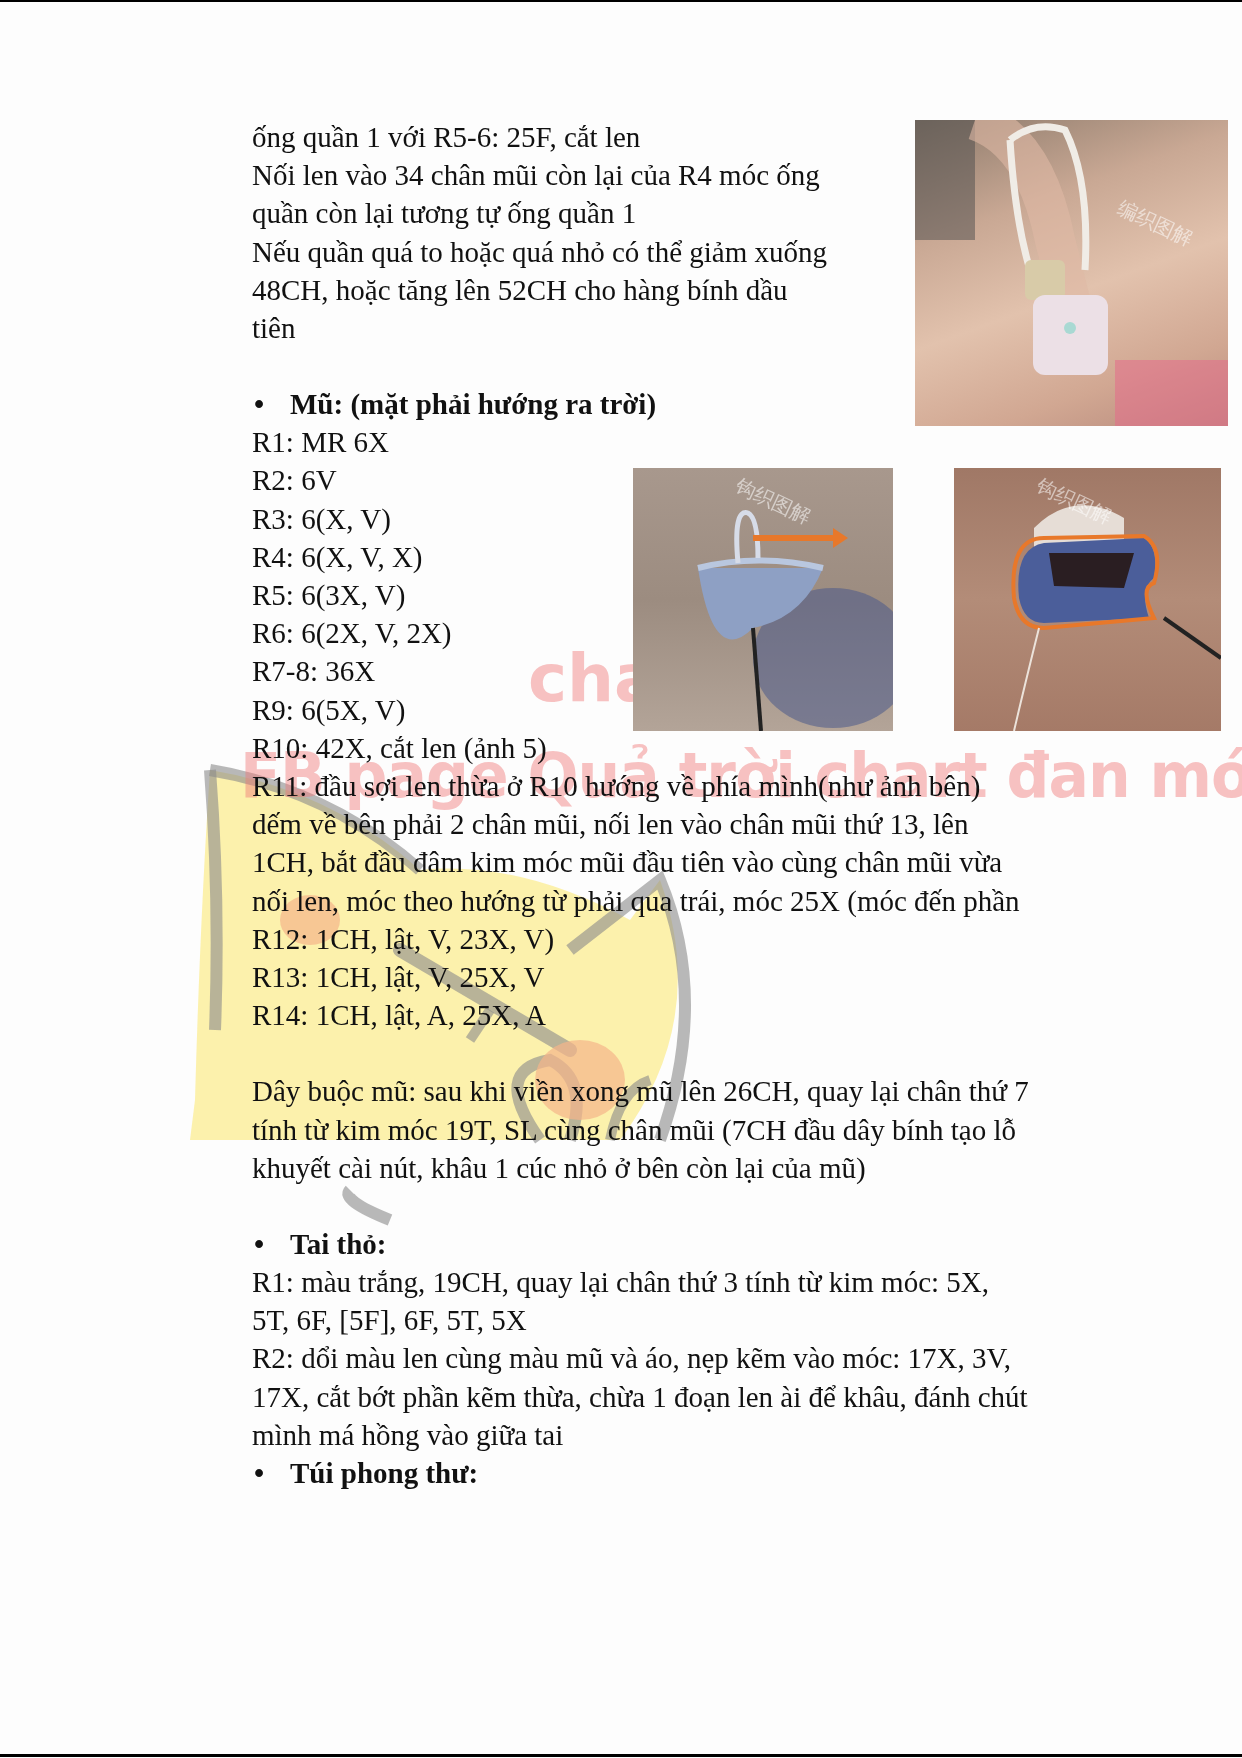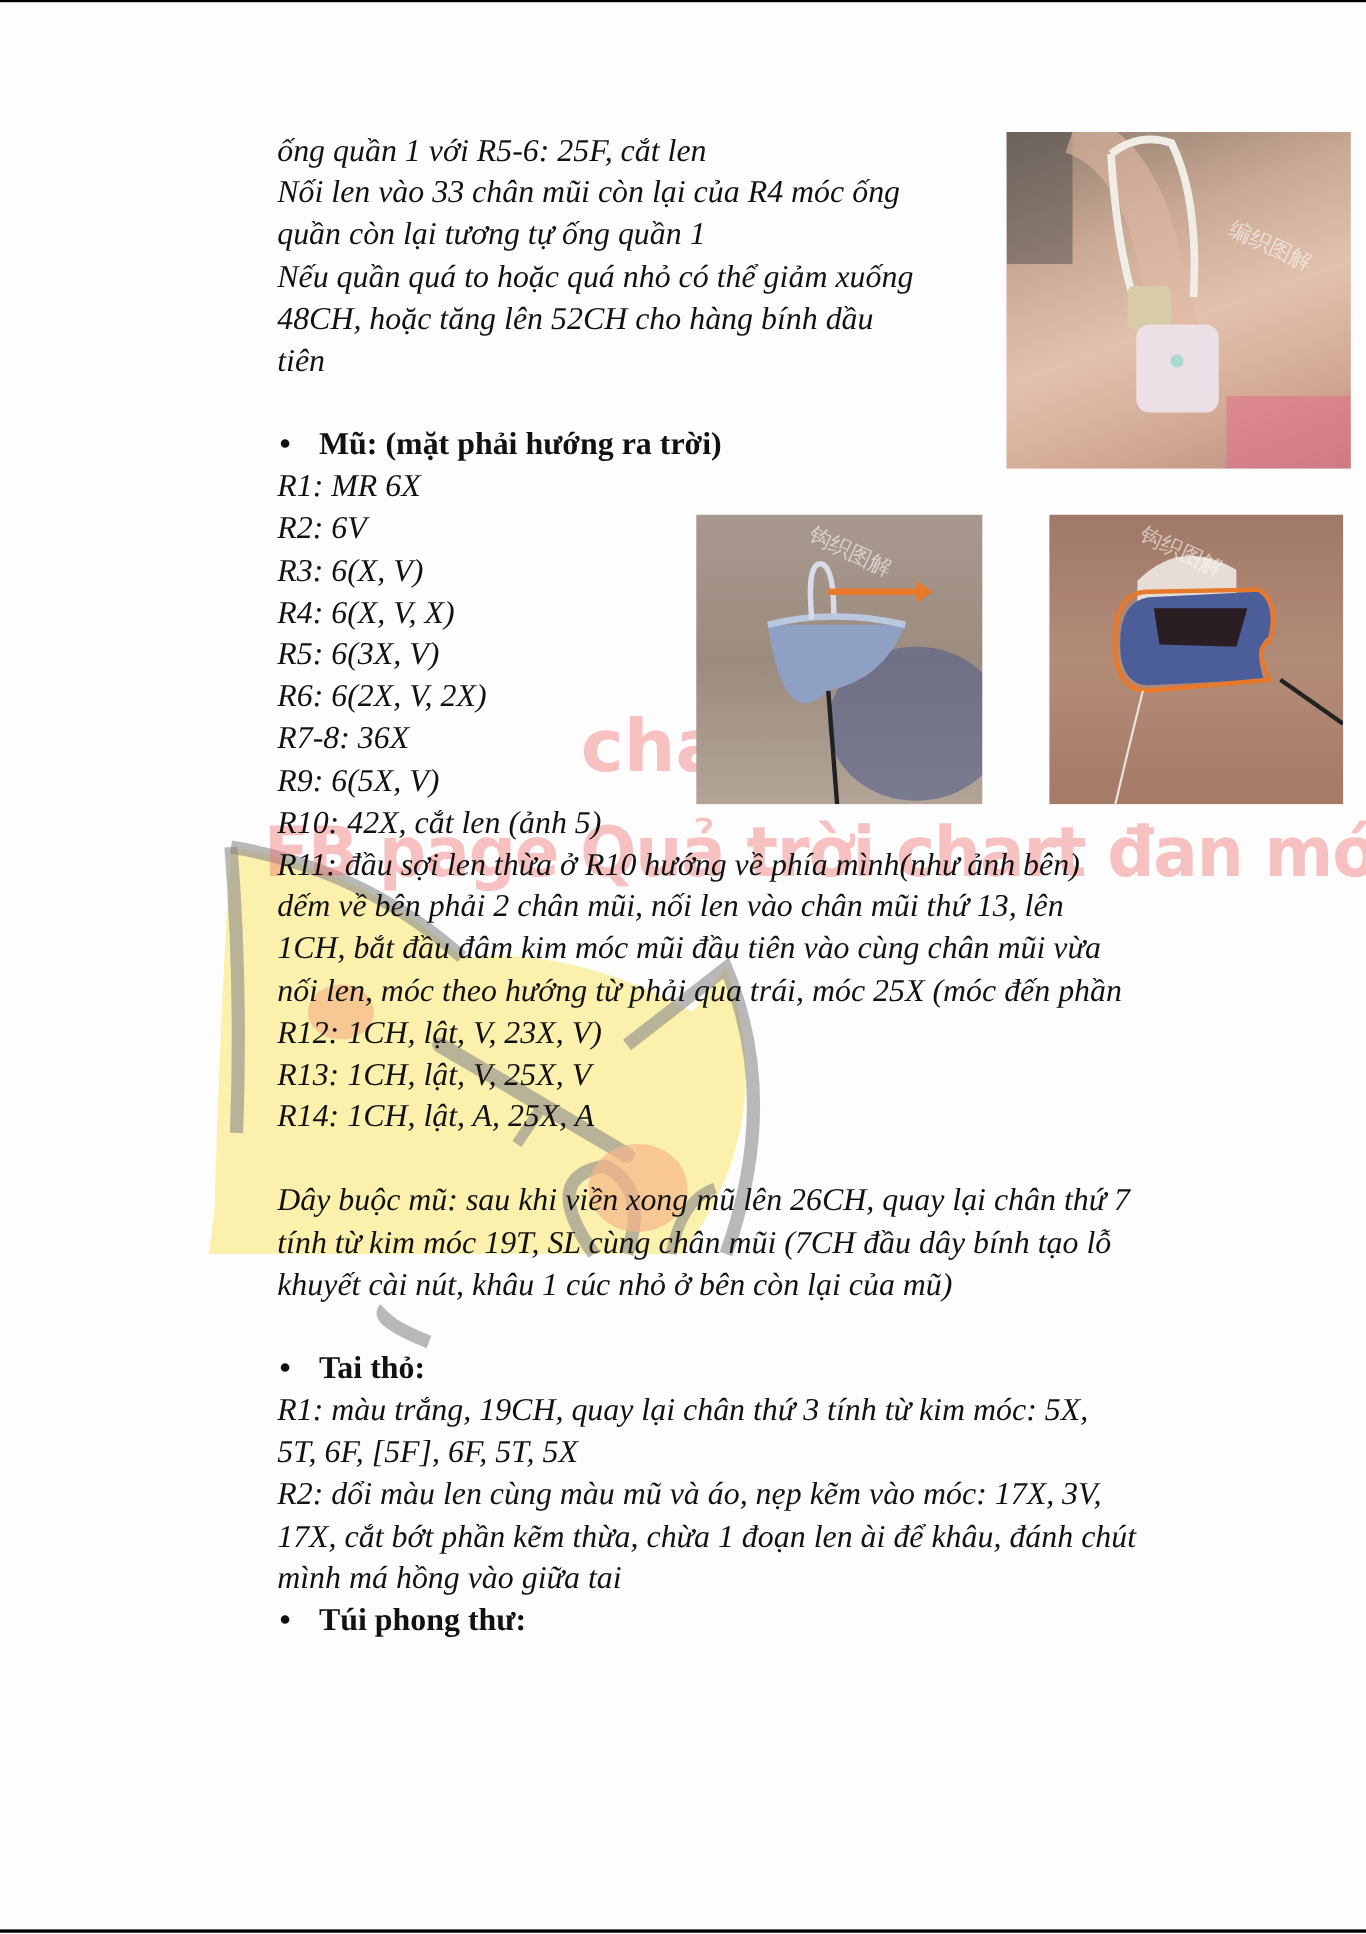--- a/index.html
+++ b/index.html
@@ -20,21 +20,21 @@
       font-size: 60px; letter-spacing: -1px; color: rgba(240,120,120,0.45);
       white-space: nowrap; transform: scaleY(1.05);
     }
     .wm-text-small {
       position: absolute; left: 528px; top: 640px; z-index: 1;
       font-family: "DejaVu Sans", sans-serif; font-weight: bold;
       font-size: 66px; color: rgba(240,120,120,0.45);
     }
 
     .content { position: absolute; left: 252px; top: 118px; width: 900px; z-index: 2; }
-    .line { font-size: 29px; line-height: 38.2px; white-space: nowrap; font-style: italic; }
+    .line { font-size: 29px; line-height: 38.2px; white-space: nowrap; }
     .heading { font-weight: bold; font-size: 29px; line-height: 38px; white-space: nowrap; position: relative; padding-left: 38px; }
     .heading .bullet { position: absolute; left: 2px; top: 0; }
     .gap { height: 38px; }
 
     .photo { position: absolute; z-index: 3; overflow: hidden; }
     .photo-bag { left: 915px; top: 120px; width: 313px; height: 306px; background: linear-gradient(160deg,#8c7a6b 0%,#c9a894 30%,#e2c2ad 55%,#d1a792 80%,#b88b7d 100%); }
     .photo-hat1 { left: 633px; top: 468px; width: 260px; height: 263px; background: linear-gradient(180deg,#a8988d 0%,#9c8c80 50%,#b3a498 100%); }
     .photo-hat2 { left: 954px; top: 468px; width: 267px; height: 263px; background: linear-gradient(180deg,#a07866 0%,#b38c78 50%,#a57a67 100%); }
     .photo-caption-wm { position: absolute; font-family: "DejaVu Sans", sans-serif; font-size: 20px; color: rgba(255,255,255,0.55); transform: rotate(25deg); white-space: nowrap; }
   </style>
@@ -56,21 +56,21 @@
   <ellipse cx="390" cy="360" rx="45" ry="40" fill="#f5b58a" opacity="0.7"></ellipse>
   <path d="M160 470 Q150 480 200 500" stroke="#8a8a8a" stroke-width="12" fill="none" opacity="0.6"></path>
 </svg>
 
 <div class="wm-text-small">char</div>
 <div class="wm-text">FB page Quả trời chart đan móc nè</div>
 
 <div class="content">
   <div>
     <div class="line">ống quần 1 với R5-6: 25F, cắt len</div>
-    <div class="line">Nối len vào 33 chân mũi còn lại của R4 móc ống</div>
+    <div class="line">Nối len vào 34 chân mũi còn lại của R4 móc ống</div>
     <div class="line">quần còn lại tương tự ống quần 1</div>
     <div class="line">Nếu quần quá to hoặc quá nhỏ có thể giảm xuống</div>
     <div class="line">48CH, hoặc tăng lên 52CH cho hàng bính dầu</div>
     <div class="line">tiên</div>
   </div>
 
   <div class="gap"></div>
 
   <div>
     <div class="heading">

